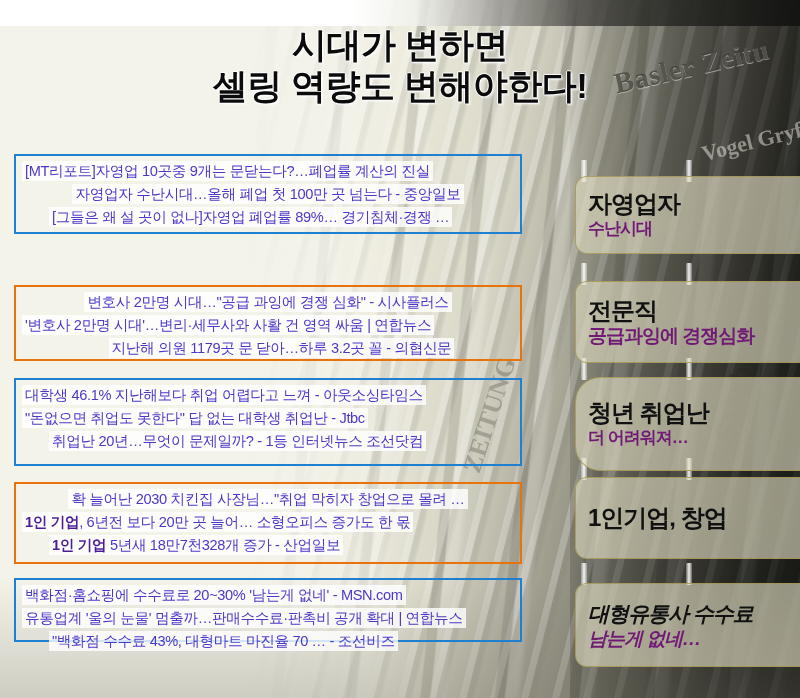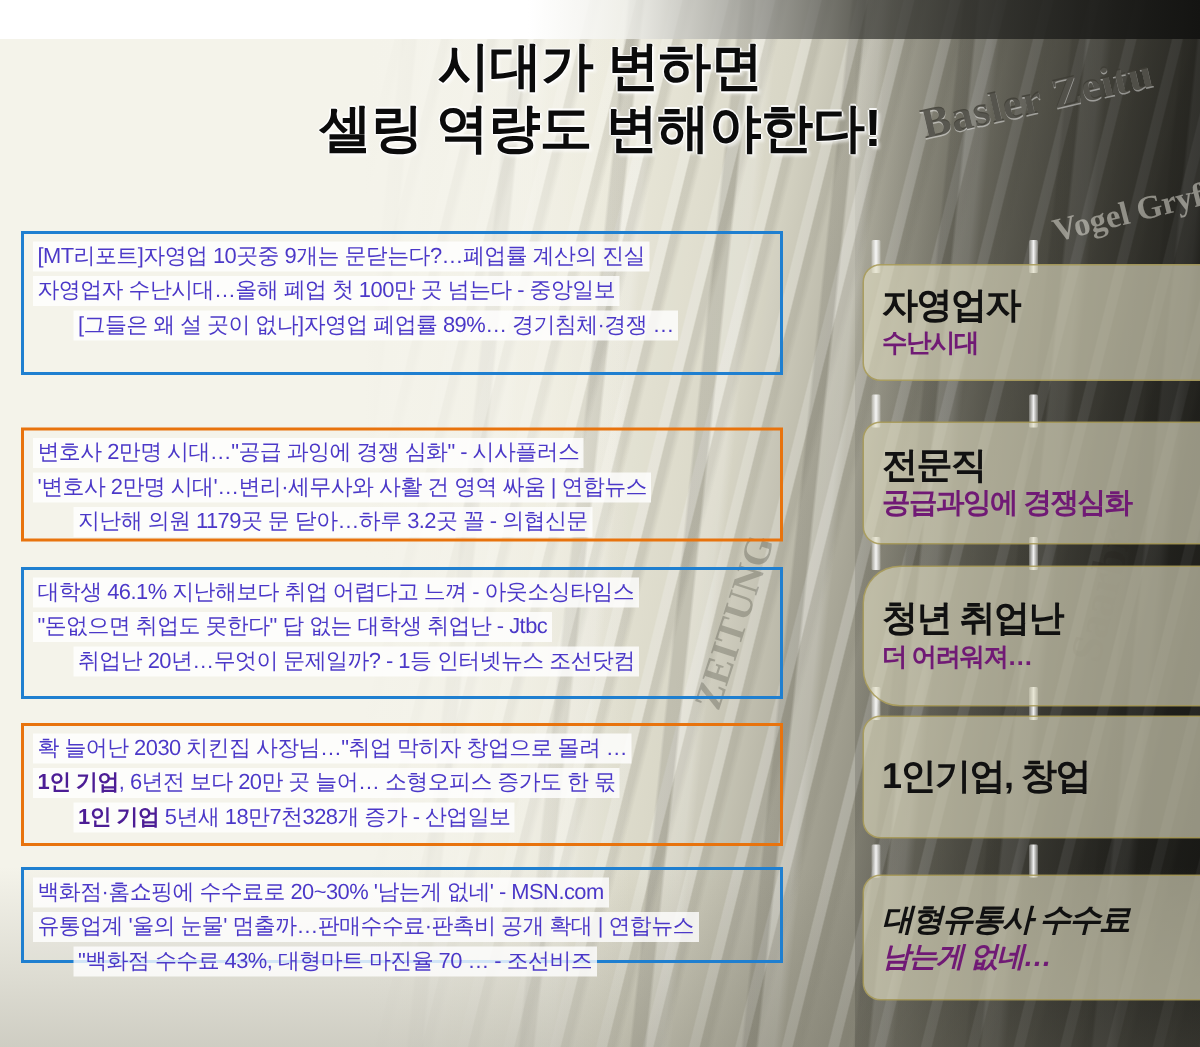--- a/index.html
+++ b/index.html
@@ -128,21 +128,21 @@
     margin:0 0 6px 0;
     letter-spacing:-0.35px;
   }
   .news-line:last-child{ margin-bottom:0;margin-left:27px; }
   .news-line > span.bgstrip{
     background:rgba(255,255,255,0.80);
     padding:2px 3px 2px 3px;
     box-decoration-break:clone;
     -webkit-box-decoration-break:clone;
   }
-  .news-line.center{ }
+  .news-line.center{ text-align:center; }
   .news-line b{ color:#4c1d95;font-weight:700; }
 
   
   .tag-col{ position:absolute;left:533px;top:0;width:258px;z-index:5; }
   .tagbox{
     position:absolute;left:0;width:252px;
     box-sizing:border-box;
     background:rgba(226,223,196,0.62);
     border:1px solid rgba(163,148,78,0.80);
     border-radius:12px;
@@ -184,21 +184,21 @@
   <div class="masthead2">Vogel Gryff beginnt</div>
   <div class="masthead3">Saarbr</div>
   <div class="masthead4">ZEITUNG</div>
 
   <div class="title-wrap">
     <div class="title-line">시대가 변하면</div>
     <div class="title-line l2">셀링 역량도 변해야한다!</div>
   </div>
 
   <div class="news-col" id="news-col">
-      <div class="newsbox blue" style="top: 154px; height: 96px; width: 508px;">
+      <div class="newsbox blue" style="top: 154px; height: 80px; width: 508px;">
         <div class="news-line"><span class="bgstrip">[MT리포트]자영업 10곳중 9개는 문닫는다?…폐업률 계산의 진실</span></div>
         <div class="news-line center"><span class="bgstrip">자영업자 수난시대…올해 폐업 첫 100만 곳 넘는다 - 중앙일보</span></div>
         <div class="news-line"><span class="bgstrip">[그들은 왜 설 곳이 없나]자영업 폐업률 89%… 경기침체·경쟁 …</span></div>
       </div>
       <div class="newsbox orange" style="top: 285px; height: 76px; width: 508px;">
         <div class="news-line center"><span class="bgstrip">변호사 2만명 시대…"공급 과잉에 경쟁 심화" - 시사플러스</span></div>
         <div class="news-line"><span class="bgstrip">'변호사 2만명 시대'…변리·세무사와 사활 건 영역 싸움 | 연합뉴스</span></div>
         <div class="news-line center"><span class="bgstrip">지난해 의원 1179곳 문 닫아…하루 3.2곳 꼴 - 의협신문</span></div>
       </div>
       <div class="newsbox blue" style="top: 378px; height: 88px; width: 508px;">

